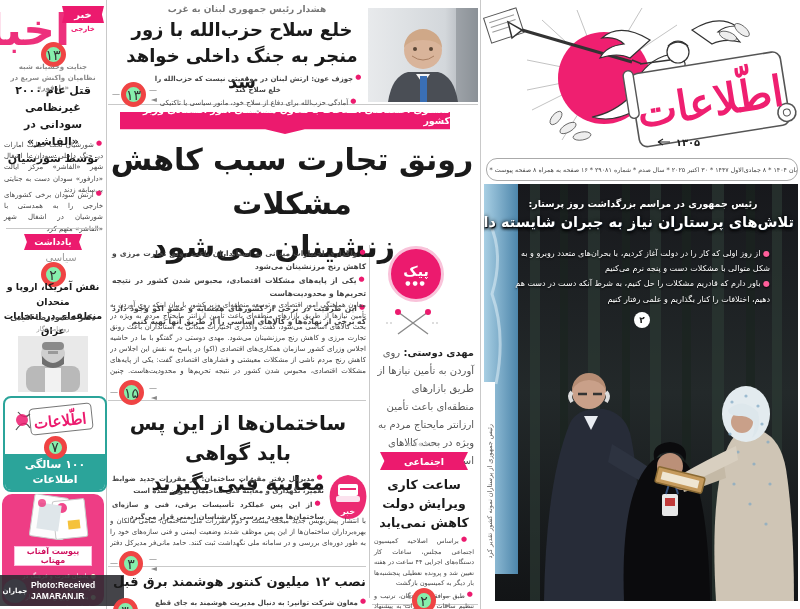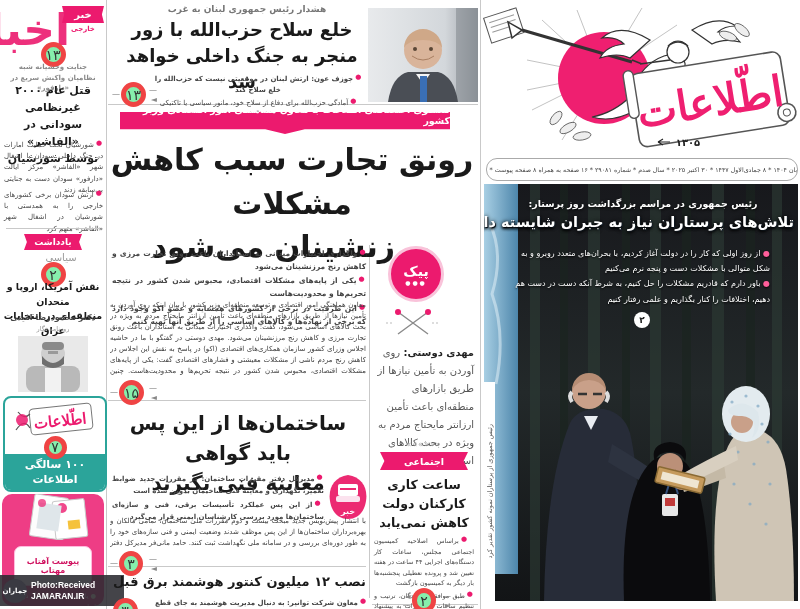--- a/index.html
+++ b/index.html
@@ -93,21 +93,21 @@
 
   <div class="abs" style="left:2px;top:494px;width:102px;height:112px;background:#ee3d85;border-radius:10px;overflow:hidden;">
     <svg width="102" height="46" viewBox="0 0 102 46">
       <rect x="30" y="2" width="34" height="42" rx="2" fill="#fdfdfd" stroke="#c9c9c9" transform="rotate(8 47 23)"></rect>
       <rect x="52" y="6" width="32" height="38" rx="2" fill="#fff" stroke="#c9c9c9" transform="rotate(-6 68 25)"></rect>
       <circle cx="60" cy="14" r="5" fill="#ec1a6e" opacity=".8"></circle>
       <rect x="66" y="26" width="12" height="9" fill="#f5c23c" transform="rotate(-6 72 30)"></rect>
       <rect x="36" y="10" width="22" height="26" fill="#dfe6ea" transform="rotate(8 47 23)"></rect>
       <circle cx="40" cy="9" r="4" fill="#ec1a6e" opacity=".7"></circle>
     </svg>
-    <div style="margin:2px 12px;background:#fff;border:1px solid #fbd;border-radius:7px;color:#d01360;font-weight:900;font-size:8px;text-align:center;padding:10px 0;">پیوست آفتاب مهتاب</div>
+    <div style="margin:2px 12px;background:#fff;border:1px solid #fbd;border-radius:0;color:#d01360;font-weight:900;font-size:8px;text-align:center;padding:0 0;">پیوست آفتاب مهتاب</div>
     <div style="padding:3px 8px;color:#fff;font-size:6.3px;line-height:1.7;">
       <div><span style="color:#ffd;">● </span><span>یادمان قدرت و فرهنگ در ایران زمین</span></div>
       <div><span style="color:#ffd;">● </span><span>به یاد کوروش؛ بنیان‌گذار سلسله هخامنشی</span></div>
 
     </div>
   </div>
 
   <div class="abs" style="left:0;top:575px;width:124px;height:31px;background:rgba(42,42,48,.88);display:flex;align-items:center;gap:4px;padding:0 3px;box-sizing:border-box;direction:ltr;">
     <div style="width:24px;height:24px;border-radius:50%;background:#3a3a42;display:flex;align-items:center;justify-content:center;color:#fff;font-size:7px;font-weight:bold;">جماران</div>
     <div style="color:#fff;font-weight:bold;font-size:8.5px;line-height:1.2;font-family:'Liberation Sans',sans-serif;">
@@ -183,21 +183,21 @@
   <div class="abs" style="left:374px;top:344px;width:100px;font-size:10px;line-height:1.8;color:#555;text-align:right;">
     <span style="font-weight:900;color:#222;">مهدی دوستی:</span>
     <span>روی آوردن به تأمین نیازها از طریق بازارهای منطقه‌ای باعث تأمین ارزانتر مایحتاج مردم به ویژه در بحث کالاهای اساسی می‌شود</span>
   </div>
   <div class="abs" style="left:374px;top:440px;width:100px;text-align:center;font-size:8px;color:#aaa;letter-spacing:1px;">«««»»»</div>
 
   <div class="ribbon abs" style="left:380px;top:452px;width:88px;height:18px;font-size:9.5px;">
       <span>اجتماعی</span>
     </div>
   <div class="abs pre k900" style="left:374px;top:476px;width:100px;text-align:center;font-size:12.5px;line-height:1.5;">ساعت کاری
-کارکنان دولت
+ویرایش دولت
 کاهش نمی‌یابد</div>
   <div class="abs bul" style="left:374px;top:534px;width:100px;font-size:6.4px;line-height:1.65;text-align:justify;">
     <div><span class="b">●</span><span>براساس اصلاحیه کمیسیون اجتماعی مجلس، ساعات کار دستگاه‌های اجرایی ۴۴ ساعت در هفته تعیین شد و پرونده تعطیلی پنجشنبه‌ها بار دیگر به کمیسیون بازگشت</span></div>
     <div><span class="b">●</span><span>طبق موافقت نمایندگان، ترتیب و تنظیم ساعات کار ادارات به پیشنهاد سازمان اداری و استخدامی کشور و تصویب هیأت وزیران تعیین می‌شود</span></div>
   </div>
   <div class="pgm abs" style="left:398px;top:588px;width:52px;">
     <span class="d">—►</span>
       <span class="c">۲</span>
       <span class="d">◄—</span>
   </div>

